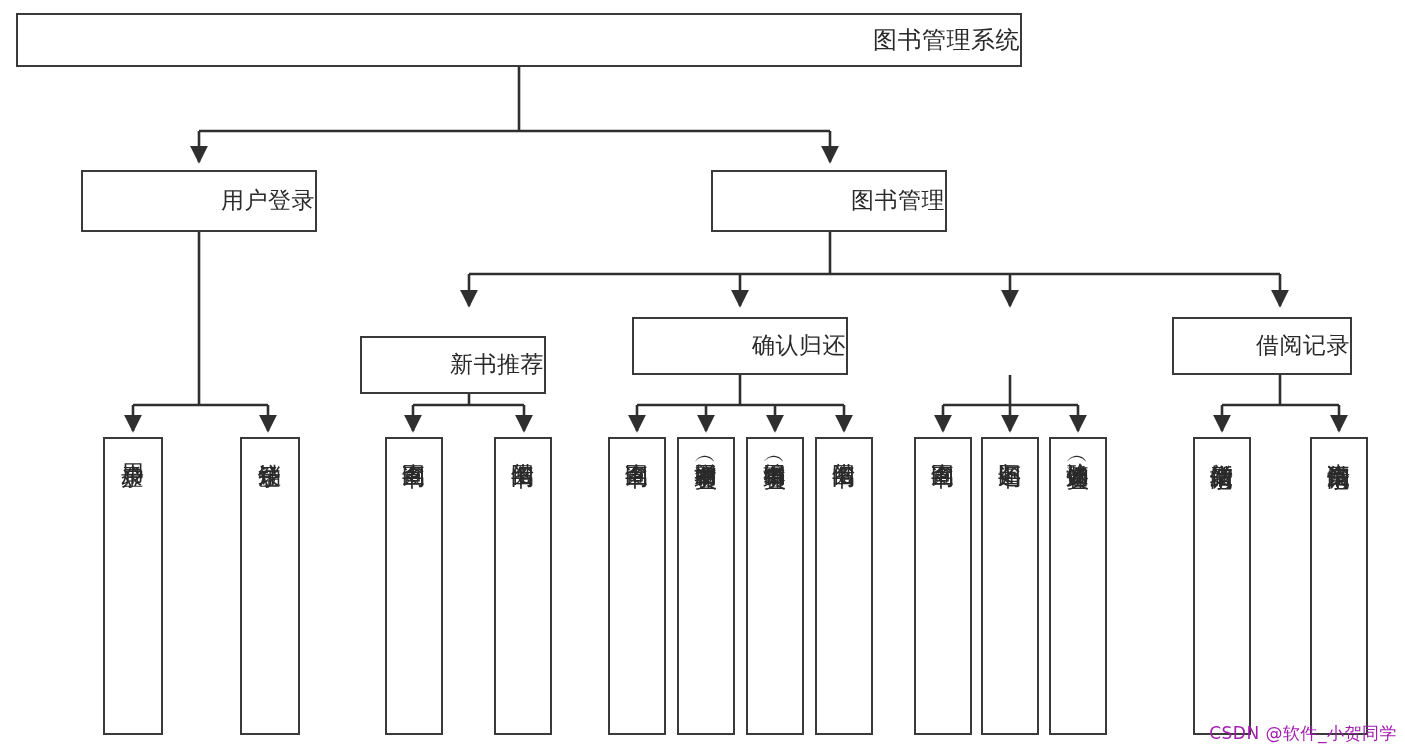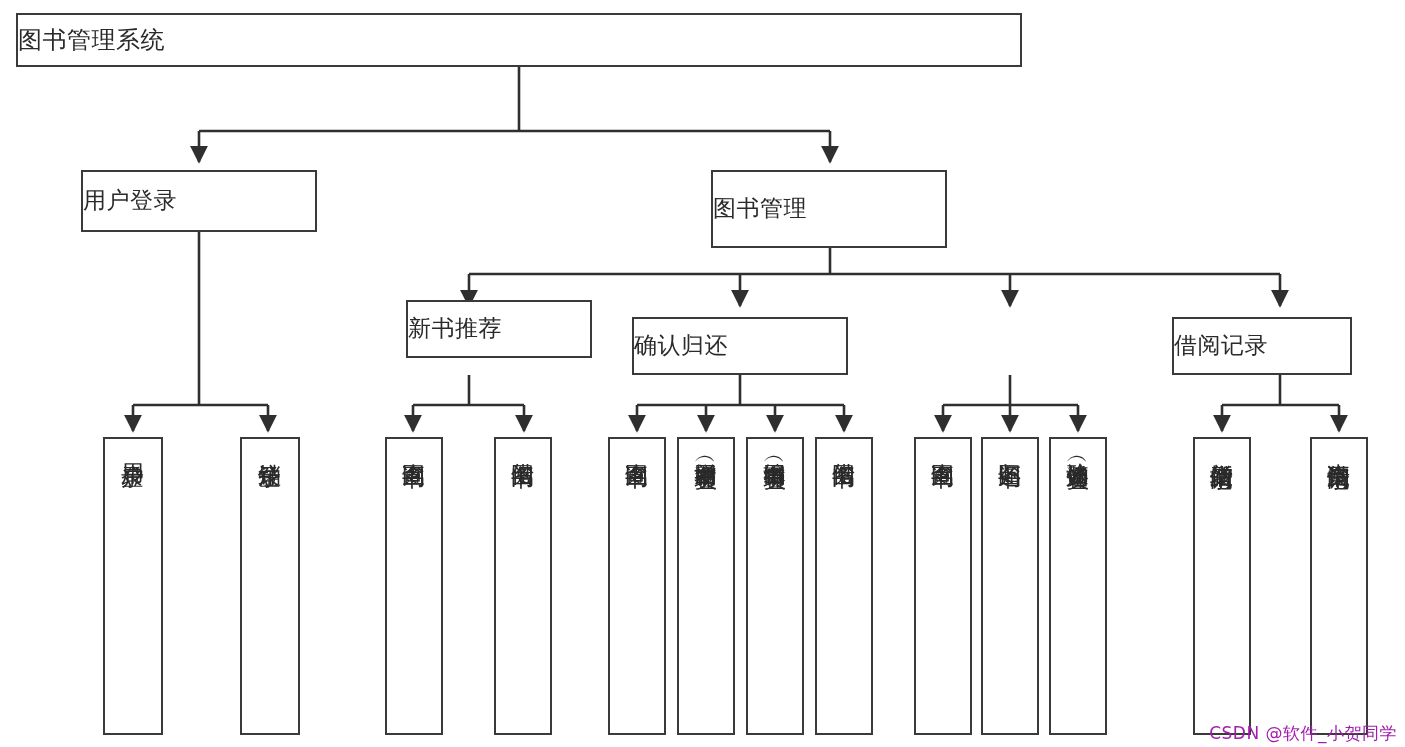--- a/index.html
+++ b/index.html
@@ -25,21 +25,21 @@
     height: 747px;
     pointer-events: none;
   }
   .node {
     position: absolute;
     box-sizing: border-box;
     border: 2.5px solid #3a3a3a;
     background: #ffffff;
     display: flex;
     align-items: center;
-    justify-content: flex-start;
+    justify-content: flex-end;
     color: #2a2a2a;
   }
   .node .label {
     display: block;
     text-align: center;
     line-height: 1.28;
     letter-spacing: 0.5px;
   }
   .node.horiz .label {
     writing-mode: horizontal-tb;
@@ -129,25 +129,25 @@
     </g>
   </svg>
 
   <div class="node horiz root" style="left:16px; top:13px; width:1006px; height:54px;">
     <span class="label">图书管理系统</span>
   </div>
 
   <div class="node horiz" style="left:81px; top:170px; width:236px; height:62px;">
     <span class="label">用户登录</span>
   </div>
-  <div class="node horiz" style="left:711px; top:170px; width:236px; height:78px;">
+  <div class="node horiz" style="left:711px; top:170px; width:236px; height:62px;">
     <span class="label">图书管理</span>
   </div>
 
-  <div class="node horiz" style="left:360px; top:300px; width:186px; height:58px;margin-left:46px;">
+  <div class="node horiz" style="left:360px; top:336px; width:186px; height:58px;">
     <span class="label">新书推荐</span>
   </div>
   <div class="node horiz" style="left:632px; top:317px; width:216px; height:58px;">
     <span class="label">确认归还</span>
   </div>
   <div class="node horiz" style="left:1172px; top:317px; width:180px; height:58px;">
     <span class="label">借阅记录</span>
   </div>
 
   <div class="node vert" style="left:103px; top:437px; width:60px; height:298px;">

